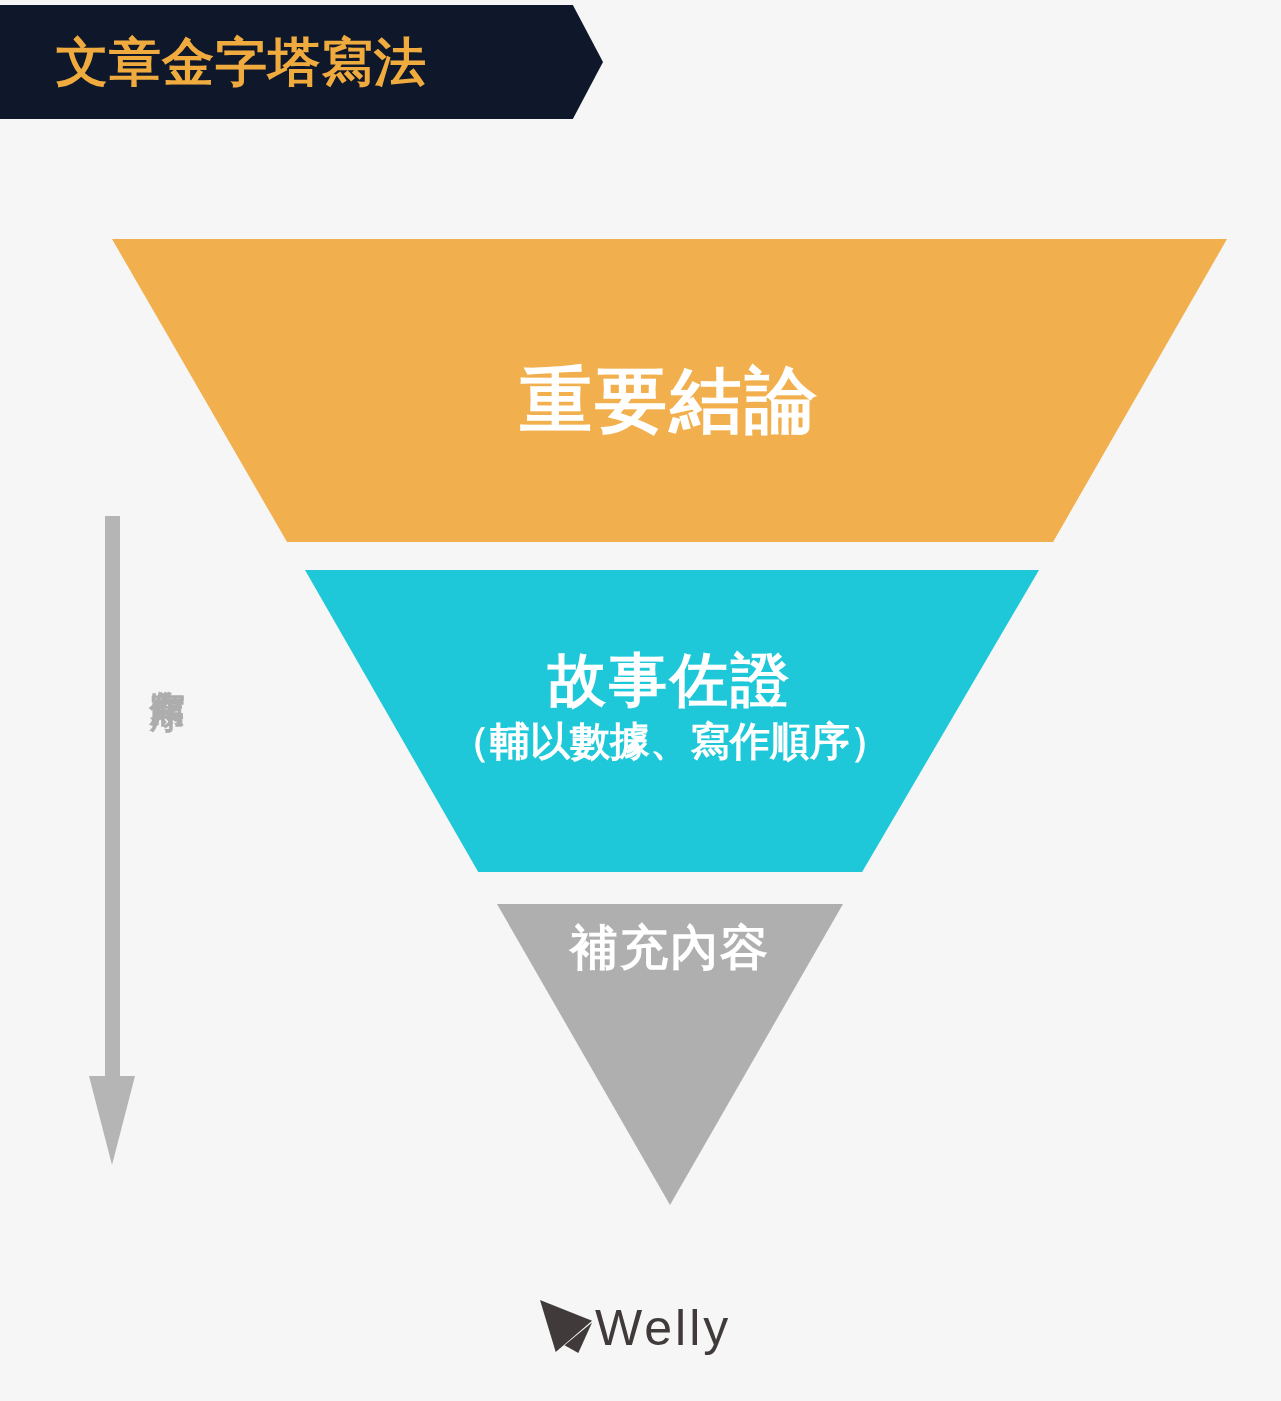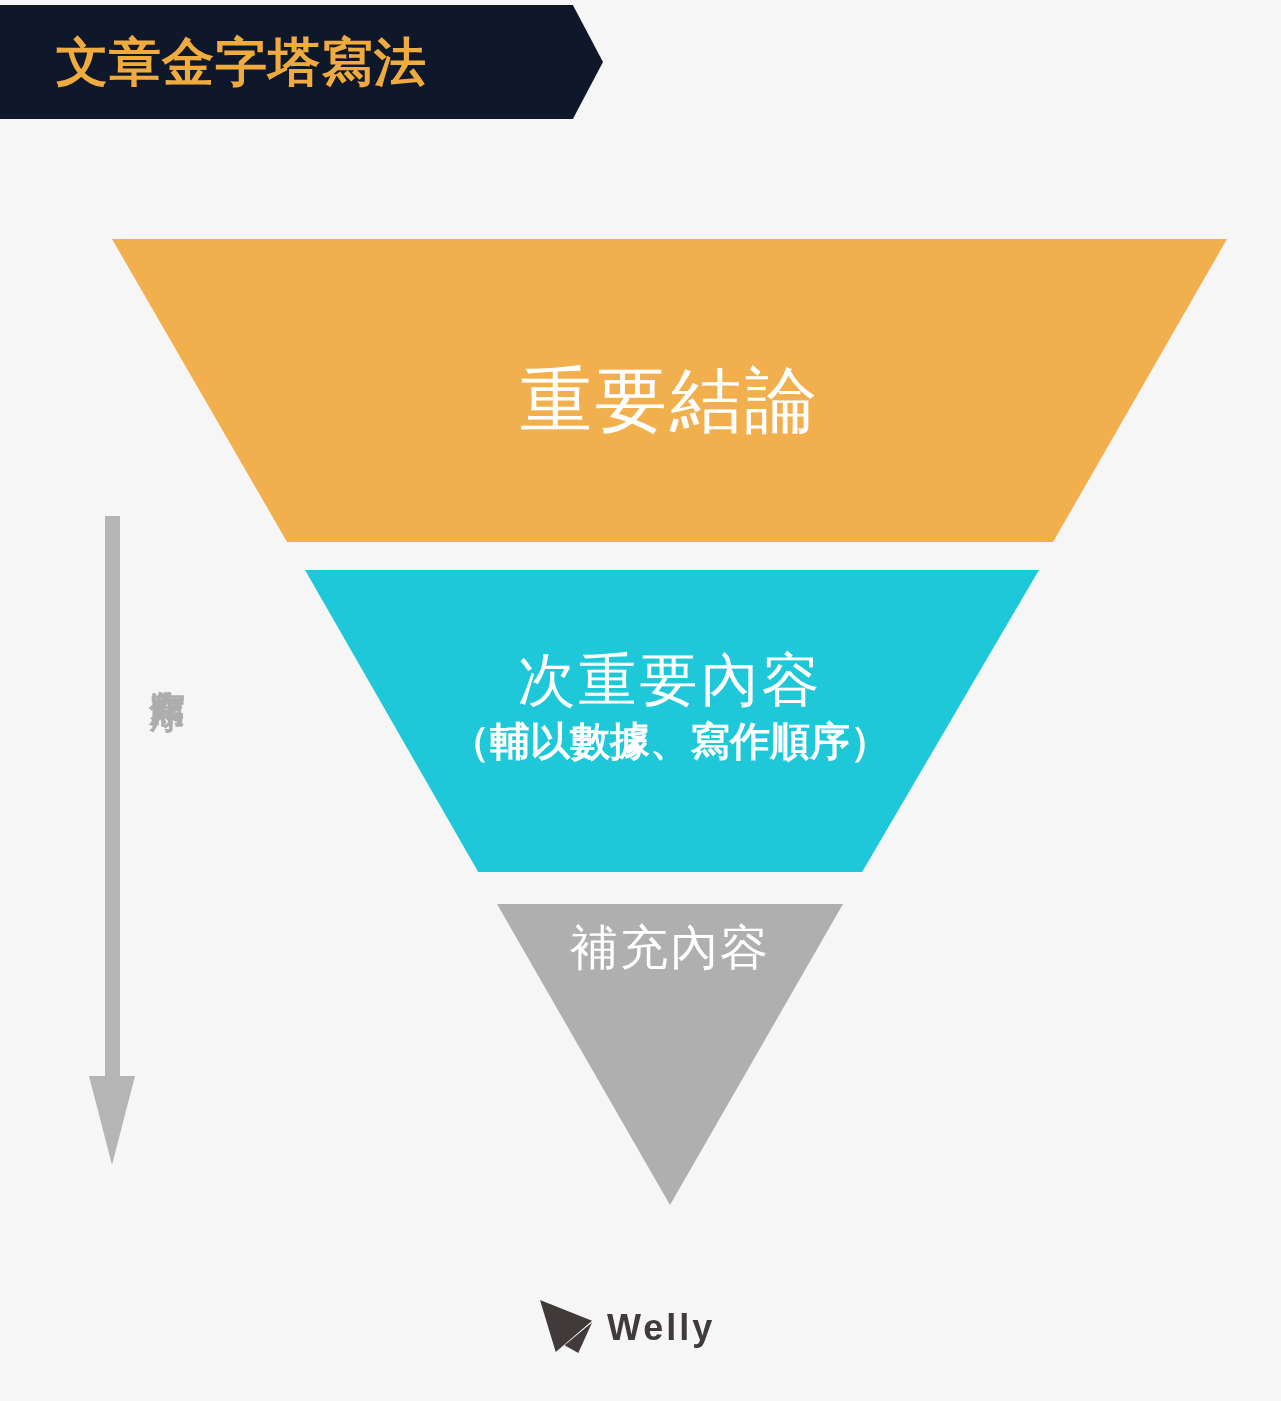--- a/index.html
+++ b/index.html
@@ -35,21 +35,21 @@
     left: 305px; top: 570px; width: 734px; height: 302px;
     clip-path: polygon(0 0, 100% 0, 75.9% 100%, 23.6% 100%);
   }
   .layer-bottom {
     left: 497px; top: 904px; width: 346px; height: 301px;
     clip-path: polygon(0 0, 100% 0, 50% 100%);
   }
 
   .flabel {
     position: absolute; left: 670px; transform: translateX(-50%);
-    font-weight: normal; line-height: 1; white-space: nowrap;
+    font-weight: bold; line-height: 1; white-space: nowrap;
   }
   .flabel-top  { top: 364px; font-size: 72px; letter-spacing: 3px; }
   .flabel-mid  { top: 651px; font-size: 58px; letter-spacing: 3px; }
   .flabel-mid-sub { top: 721px; font-size: 40px; font-weight: 600; letter-spacing: 0; }
   .flabel-bottom { top: 924px; font-size: 48px; letter-spacing: 2px; }
 
   
   .arrow-shaft { position: absolute; left: 105px; top: 516px; width: 15px; height: 560px; }
   .arrow-head {
     position: absolute; left: 89px; top: 1076px; width: 0; height: 0;
@@ -60,38 +60,38 @@
   .order-label {
     position: absolute; left: 150px; top: 661px;
     writing-mode: vertical-rl; text-orientation: upright;
     font-size: 35px; font-weight: bold; letter-spacing: 2px; line-height: 1;
     white-space: nowrap;
   }
 
   
   .brand { position: absolute; left: 540px; top: 1300px; display: flex; align-items: center; }
   .brand-icon { width: 55px; height: 55px; display: block; }
-  .brand-name { font-size: 36px; font-weight: bold; letter-spacing: 3px; margin-left: 12px; line-height: 1; }
+  .brand-name { font-size: 50px; font-weight: normal; letter-spacing: 3px; margin-left: 0; line-height: 1; }
 </style>
 </head>
 <body>
 
 <div class="canvas">
 
   <header class="banner" style="background-color: #0f172a;">
     <h1 class="banner-title" style="color: rgb(240, 171, 62);">文章金字塔寫法</h1>
   </header>
 
   <div>
     <div class="layer layer-top" style="background-color: rgb(242, 175, 77);"></div>
     <div class="layer layer-mid" style="background-color: rgb(31, 200, 216);"></div>
     <div class="layer layer-bottom" style="background-color: rgb(175, 175, 175);"></div>
 
     <div class="flabel flabel-top" style="color: rgb(255, 255, 255);">重要結論</div>
-    <div class="flabel flabel-mid" style="color: rgb(255, 255, 255);">次重要內容</div>
+    <div class="flabel flabel-mid" style="color: rgb(255, 255, 255);">故事佐證</div>
     <div class="flabel flabel-mid-sub" style="color: rgb(255, 255, 255);">（輔以數據、寫作順序）</div>
     <div class="flabel flabel-bottom" style="color: rgb(255, 255, 255);">補充內容</div>
   </div>
 
   <div>
     <div class="arrow-shaft" style="background-color: rgb(181, 181, 181);"></div>
     <div class="arrow-head" style="border-top-color: rgb(181, 181, 181);"></div>
     <div class="order-label" style="color: rgb(173, 173, 173);">寫作順序</div>
   </div>
 

